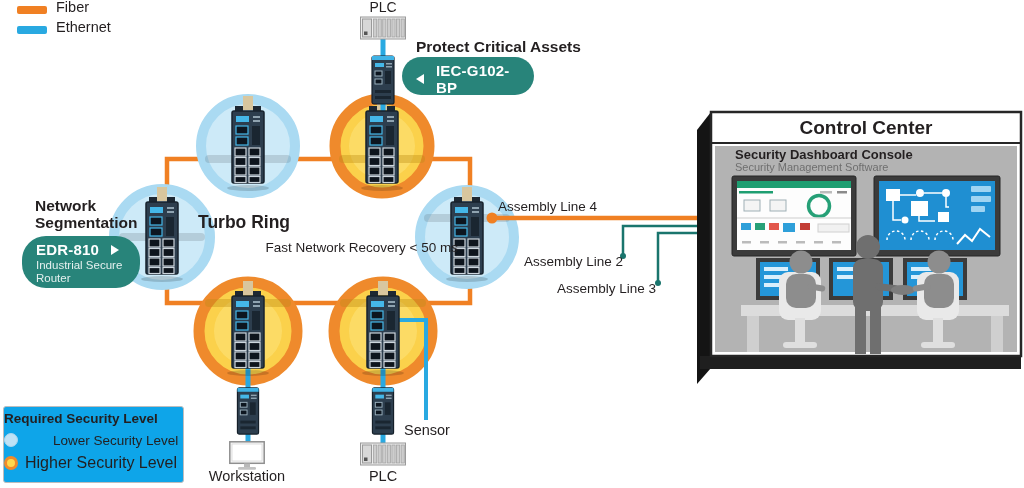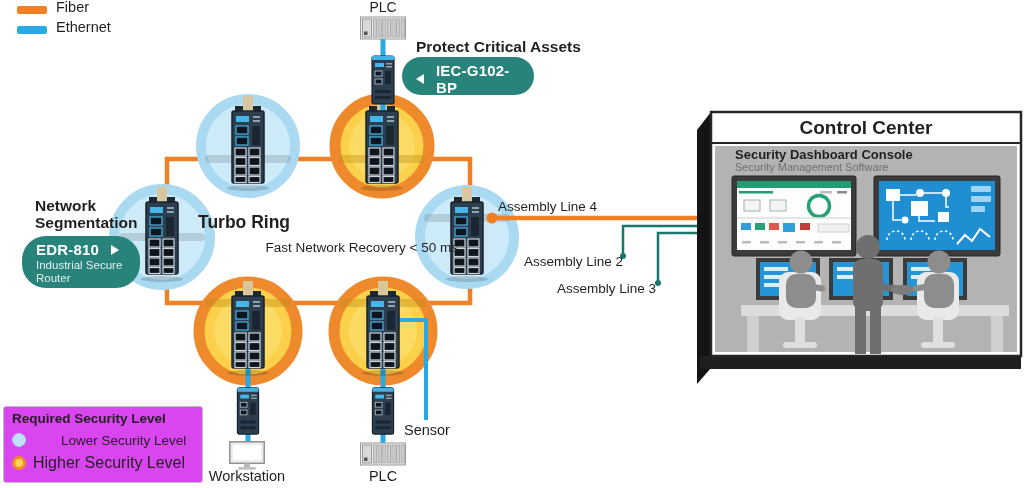--- a/index.html
+++ b/index.html
@@ -16,23 +16,23 @@
   .badge{
     position:absolute;background:#28847a;color:#ffffff;border-radius:20px;
     padding:5px 12px 6px 14px;box-sizing:border-box;
   }
   .badge .model{font-weight:bold;font-size:15px;letter-spacing:.2px;display:flex;align-items:center;gap:12px;}
   .badge .desc{font-size:11.5px;color:rgba(255,255,255,.88);line-height:1.12;margin-top:1px;}
   .tri-left{width:0;height:0;border-top:5px solid transparent;border-bottom:5px solid transparent;border-right:8px solid #ffffff;display:inline-block;}
   .tri-right{width:0;height:0;border-top:5px solid transparent;border-bottom:5px solid transparent;border-left:8px solid #ffffff;display:inline-block;}
   
   #sec-legend{
-    position:absolute;left:3px;top:406px;width:200px;height:77px;
-    background:#d946ef;border:1.5px solid #bdbdbd;border-radius:3px;box-sizing:border-box;
-    padding:5px 8px;
+    position:absolute;left:3px;top:406px;width:181px;height:77px;
+    background:#0ea5e9;border:1.5px solid #bdbdbd;border-radius:3px;box-sizing:border-box;
+    padding:5px 0;
   }
   .sec-row{display:flex;align-items:center;gap:7px;margin-top:6px;}
   .dot{width:14px;height:14px;border-radius:50%;box-sizing:border-box;flex:0 0 auto;}
   .dot-lower{background:#bfe2f6;border:1px solid #a9d6ef;}
   .dot-higher{background:#ffd84d;border:3.5px solid #f08a2a;}
 </style>
 </head>
 <body>
 
 <div id="stage">

